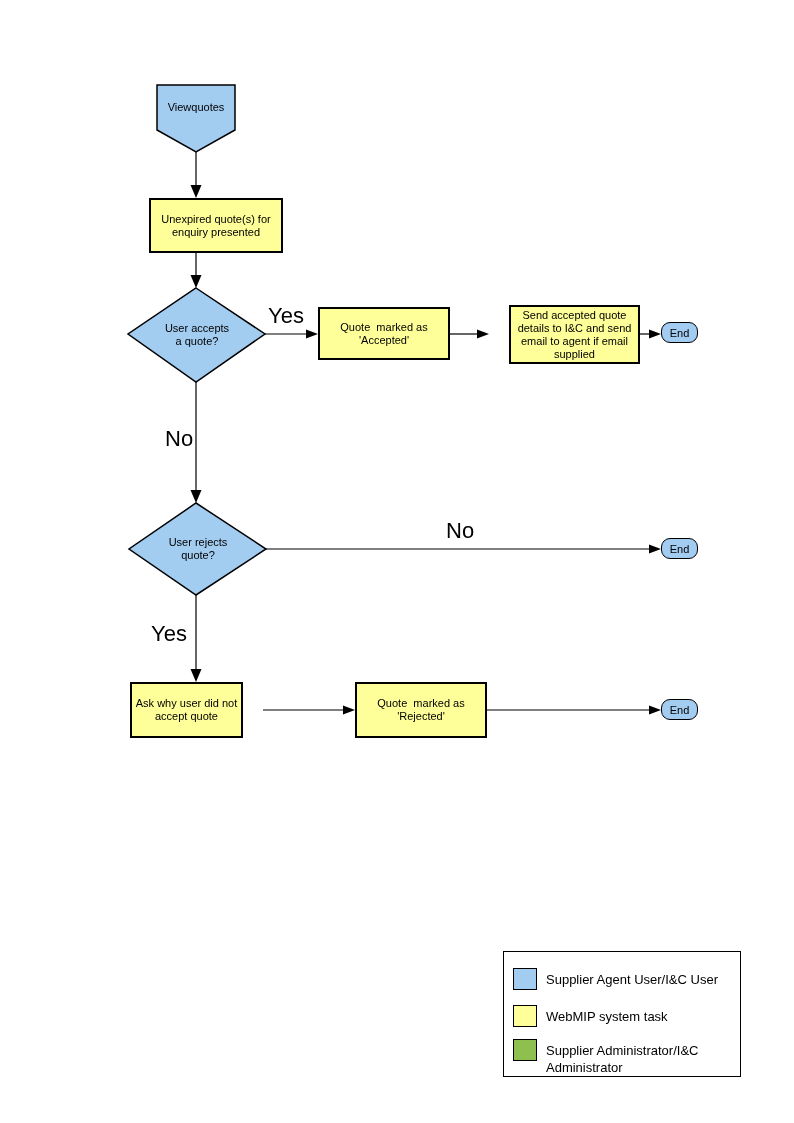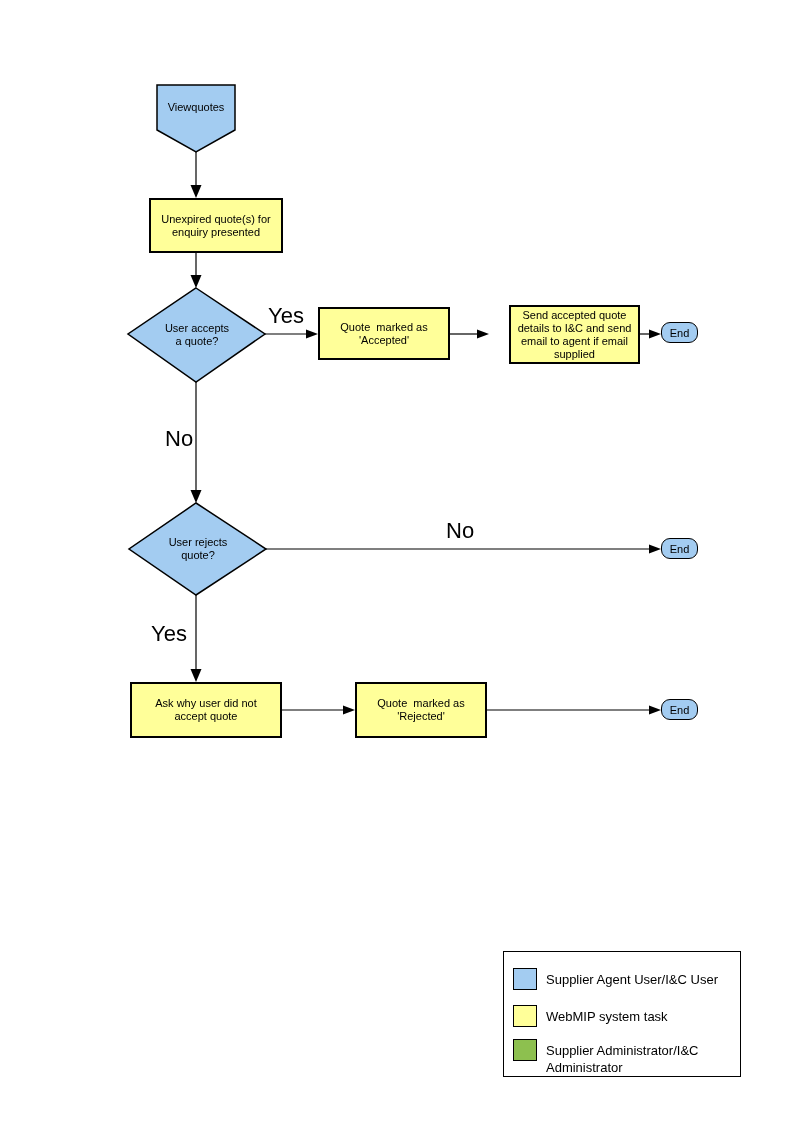--- a/index.html
+++ b/index.html
@@ -100,21 +100,21 @@
 supplied</span>
   </div>
 
   <div class="endnode" style="left:661px; top:322px;">End</div>
 
   <div class="node-label" style="left:129px; top:503px; width:138px; height:92px;">User rejects
 quote?</div>
 
   <div class="endnode" style="left:661px; top:538px;">End</div>
 
-  <div class="proc" style="left:130px; top:682px; width:152px; height:56px;">
+  <div class="proc" style="left:130px; top:682px; width:113px; height:56px;">
     <span>Ask why user did not
 accept quote</span>
   </div>
 
   <div class="proc" style="left:355px; top:682px; width:132px; height:56px;">
     <span>Quote  marked as
 'Rejected'</span>
   </div>
 
   <div class="endnode" style="left:661px; top:699px;">End</div>

